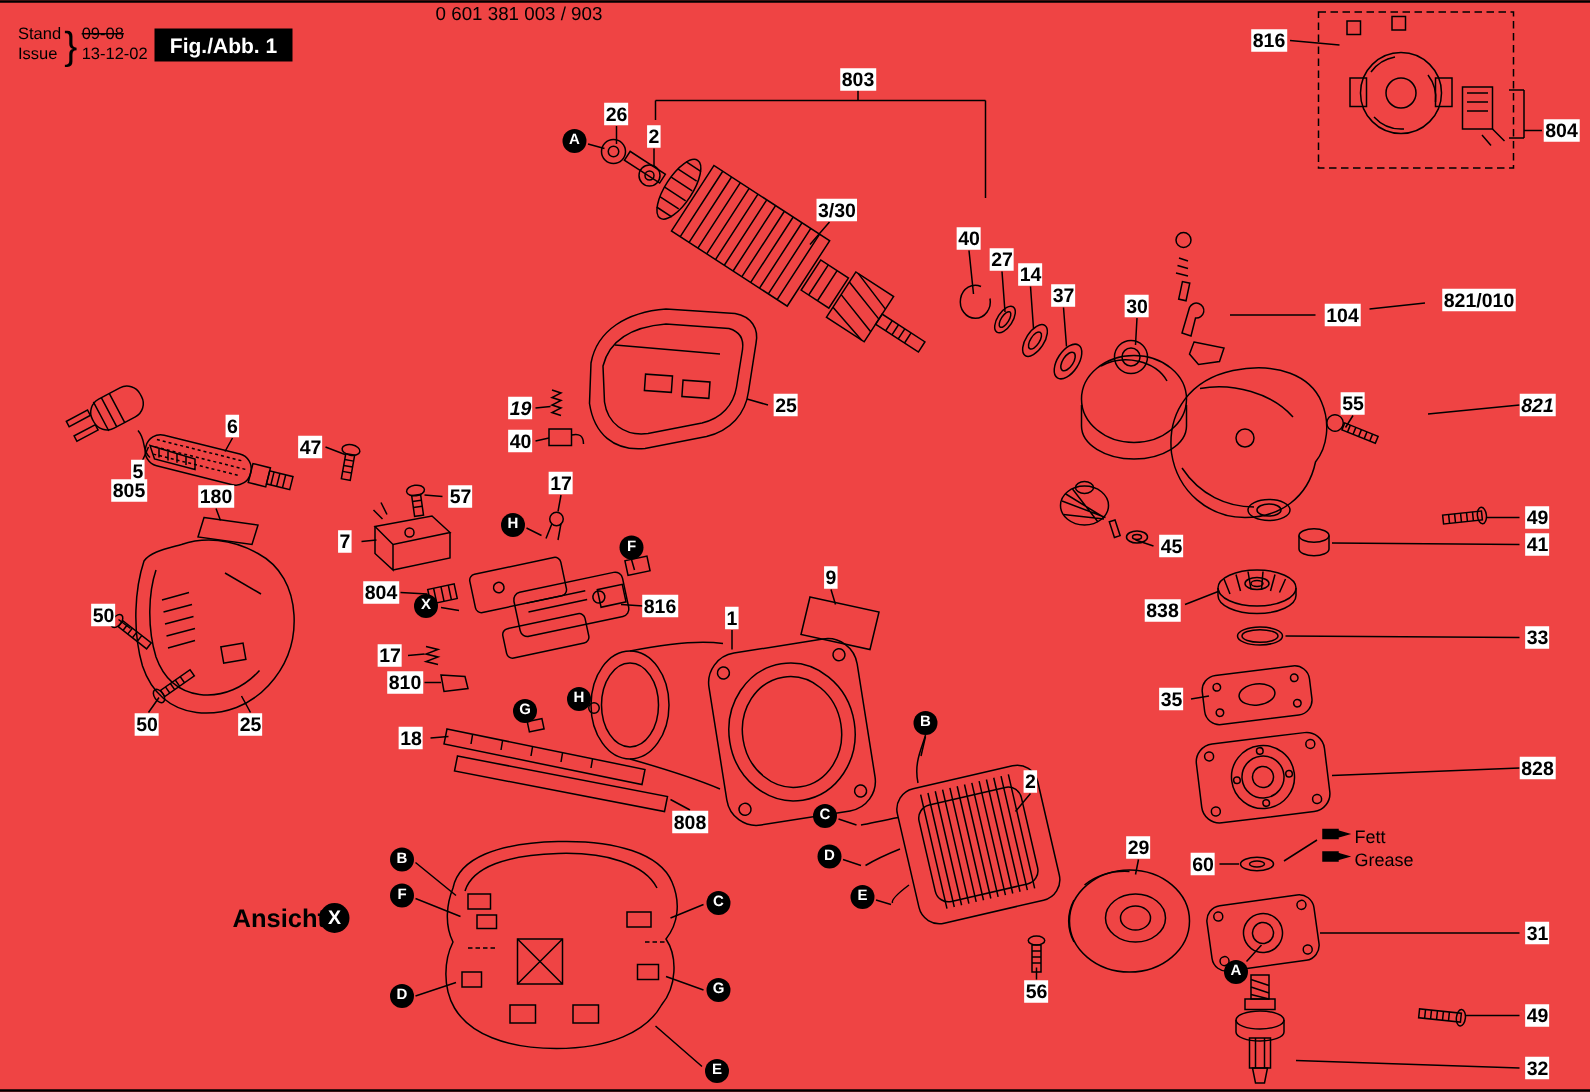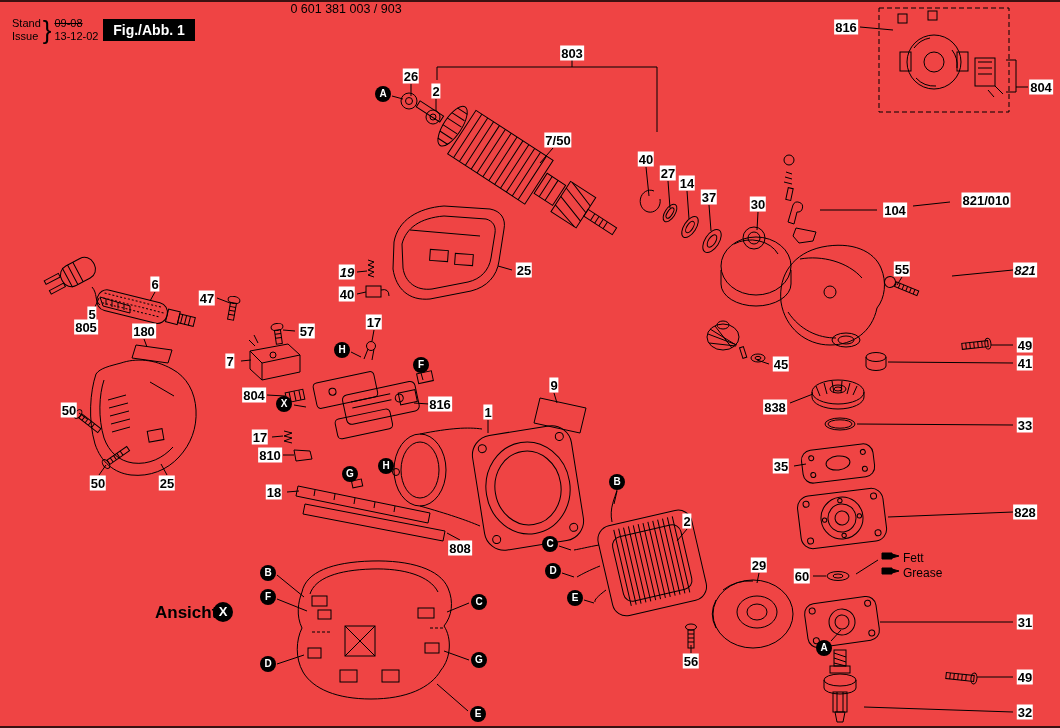--- a/index.html
+++ b/index.html
@@ -399,21 +399,21 @@
   <div class="fig-box">Fig./Abb. 1</div>
 
   <div class="ansicht"><span>Ansicht</span></div>
   <div class="grease-label" style="left:903px;top:551px;">Fett</div>
   <div class="grease-label" style="left:903px;top:566px;">Grease</div>
 
   <div id="callout-layer">
       <div class="part-callout" style="left: 572px; top: 53px;">803</div>
       <div class="part-callout" style="left: 411px; top: 76px;">26</div>
       <div class="part-callout" style="left: 436px; top: 91px;">2</div>
-      <div class="part-callout" style="left: 558px; top: 140px;">7/50</div>
+      <div class="part-callout" style="left: 558px; top: 140px;">3/30</div>
       <div class="part-callout" style="left: 646px; top: 159px;">40</div>
       <div class="part-callout" style="left: 668px; top: 173px;">27</div>
       <div class="part-callout" style="left: 687px; top: 183px;">14</div>
       <div class="part-callout" style="left: 709px; top: 197px;">37</div>
       <div class="part-callout" style="left: 758px; top: 204px;">30</div>
       <div class="part-callout" style="left: 895px; top: 210px;">104</div>
       <div class="part-callout" style="left: 986px; top: 200px;">821/010</div>
       <div class="part-callout" style="left: 846px; top: 27px;">816</div>
       <div class="part-callout" style="left: 1041px; top: 87px;">804</div>
       <div class="part-callout" style="left: 902px; top: 269px;">55</div>

